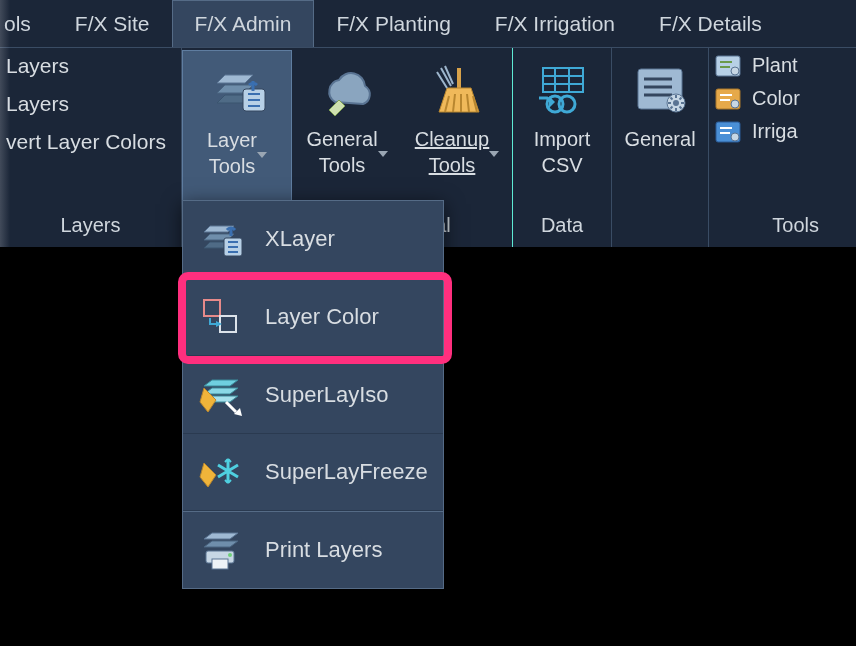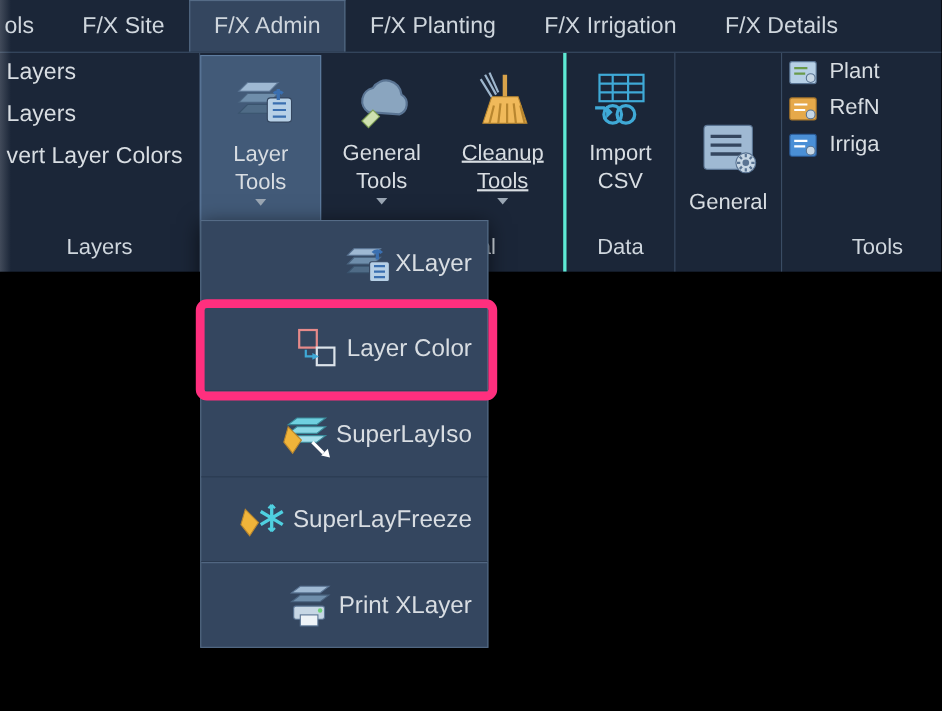--- a/index.html
+++ b/index.html
@@ -44,21 +44,21 @@
     align-items: stretch;
     height: 200px;
     border-top: 1px solid #3a4c64;
     position: relative;
     overflow: hidden;
   }
   .panel {
     border-right: 1px solid #3a4c64;
     display: flex;
     flex-direction: column;
-    justify-content: flex-end;
+    justify-content: flex-start;
     padding-top: 2px;
   }
   .panel-title {
     text-align: center;
     font-size: 20px;
     padding: 6px 4px 10px 4px;
     color: #cfd6dd;
     margin-top: auto;
   }
   
@@ -90,21 +90,20 @@
   }
   .big-btn .caption {
     text-align: center;
     font-size: 20px;
     line-height: 26px;
     margin-top: 4px;
     white-space: pre-line;
     display: flex;
     align-items: center;
     gap: 0;
-    flex-direction: column;
   }
   .drop-caret {
     width: 0; height: 0;
     border-left: 5px solid transparent;
     border-right: 5px solid transparent;
     border-top: 6px solid #9aa6b3;
     display: inline-block;
     position: relative;
     top: 2px;
   }
@@ -119,25 +118,24 @@
     left: 182px;
     top: 200px;
     width: 262px;
     background: #34465f;
     border: 1px solid #556b86;
     box-shadow: 0 4px 18px rgba(0,0,0,.6);
   }
   .dd-item {
     display: flex;
     align-items: center;
-    gap: 2px;
+    gap: 20px;
     padding: 14px 14px;
     font-size: 22px;
     border-bottom: 1px solid #2a3a50;
-    justify-content: flex-end;
   }
   .dd-item:last-child { border-bottom: none; }
   .dd-item .dd-icon { width: 48px; height: 48px; flex: 0 0 48px; display:flex; align-items:center; justify-content:center;}
   .dd-sep {
     height: 1px;
     background: #556b86;
     margin: 0;
   }
   .highlight-box {
     position: absolute;
@@ -231,21 +229,21 @@
           <div class="caption">
             <span style="white-space:pre-line; text-align:center;text-decoration:underline;">Cleanup
 Tools</span>
             <span class="drop-caret"></span>
           </div>
         </div>
       </div>
       <div class="panel-title" style="position:relative; left:96px;">al</div>
     </div>
 
-    <div class="panel" style="border-left:3px solid #5eead4;">
+    <div class="panel" style="border-left:1px solid #5eead4;">
       <div class="big-btn" style="min-width:98px;">
         <div class="icon-slot">
           <svg width="58" height="56" viewBox="0 0 58 56">
             <rect x="10" y="6" width="40" height="24" fill="none" stroke="#3fa9d6" stroke-width="2"></rect>
             <path d="M10 14 h40 M10 22 h40 M22 6 v24 M36 6 v24" stroke="#3fa9d6" stroke-width="2"></path>
             <circle cx="22" cy="42" r="8" fill="none" stroke="#3fa9d6" stroke-width="3"></circle>
             <circle cx="34" cy="42" r="8" fill="none" stroke="#3fa9d6" stroke-width="3"></circle>
             <path d="M6 36 h8 l4 4" fill="none" stroke="#3fa9d6" stroke-width="3"></path>
             <polygon points="16,34 22,40 16,46" fill="#3fa9d6"></polygon>
           </svg>
@@ -286,21 +284,21 @@
               <path d="M5 7h12M5 12h10" stroke="#6a9a4a" stroke-width="2"></path>
             </svg>
           <span>Plant</span>
         </div>
         <div class="pref-item">
           <svg class="mini-icon" viewBox="0 0 26 22">
               <rect x="1" y="1" width="24" height="20" rx="2" fill="#e6a94a" stroke="#a8762a"></rect>
               <circle cx="20" cy="16" r="4" fill="#c7d7e5" stroke="#5a7493"></circle>
               <path d="M5 7h12M5 12h10" stroke="#fff" stroke-width="2"></path>
             </svg>
-          <span>RefN</span>
+          <span>Color</span>
         </div>
         <div class="pref-item">
           <svg class="mini-icon" viewBox="0 0 26 22">
               <rect x="1" y="1" width="24" height="20" rx="2" fill="#4a8fd6" stroke="#2a5a96"></rect>
               <circle cx="20" cy="16" r="4" fill="#c7d7e5" stroke="#5a7493"></circle>
               <path d="M5 7h12M5 12h10" stroke="#fff" stroke-width="2"></path>
             </svg>
           <span>Irriga</span>
         </div>
       </div>
@@ -371,19 +369,19 @@
   <div class="dd-item">
     <div class="dd-icon">
       <svg width="46" height="46" viewBox="0 0 46 46">
         <polygon points="14,6 40,6 32,12 6,12" fill="#9fb9d3" stroke="#5a7493"></polygon>
         <polygon points="14,14 40,14 32,20 6,20" fill="#6f8eab" stroke="#4a6480"></polygon>
         <rect x="8" y="24" width="28" height="12" rx="2" fill="#c7d7e5" stroke="#5a7493"></rect>
         <rect x="14" y="32" width="16" height="10" fill="#eef3f7" stroke="#5a7493"></rect>
         <circle cx="32" cy="28" r="2" fill="#6fd07a"></circle>
       </svg>
     </div>
-    <span>Print XLayer</span>
+    <span>Print Layers</span>
   </div>
 </div>
 
 <div class="highlight-box"></div>
 
 <div class="fade-left"></div>
 
 </body></html>

